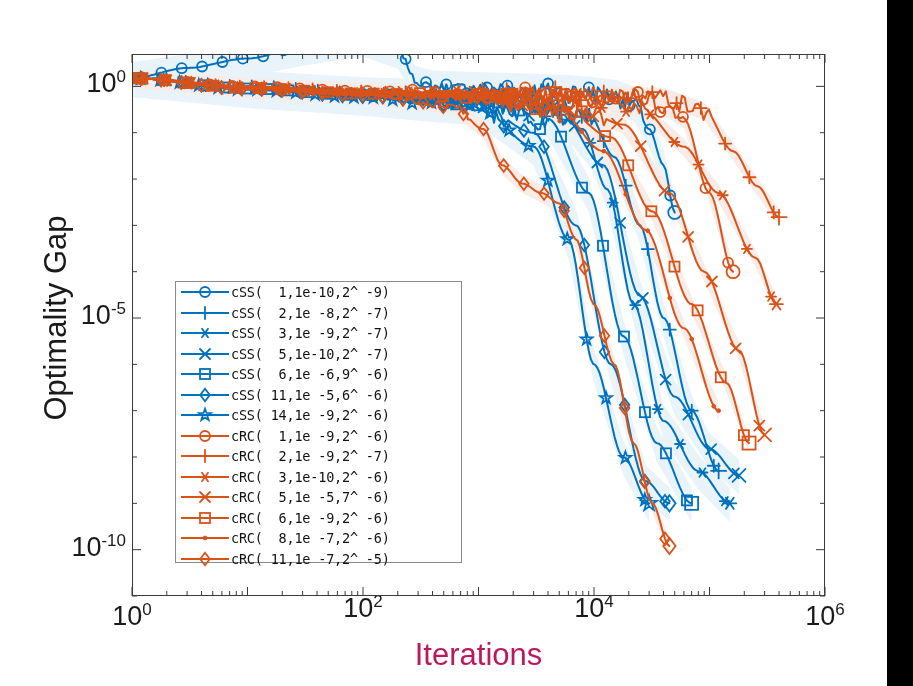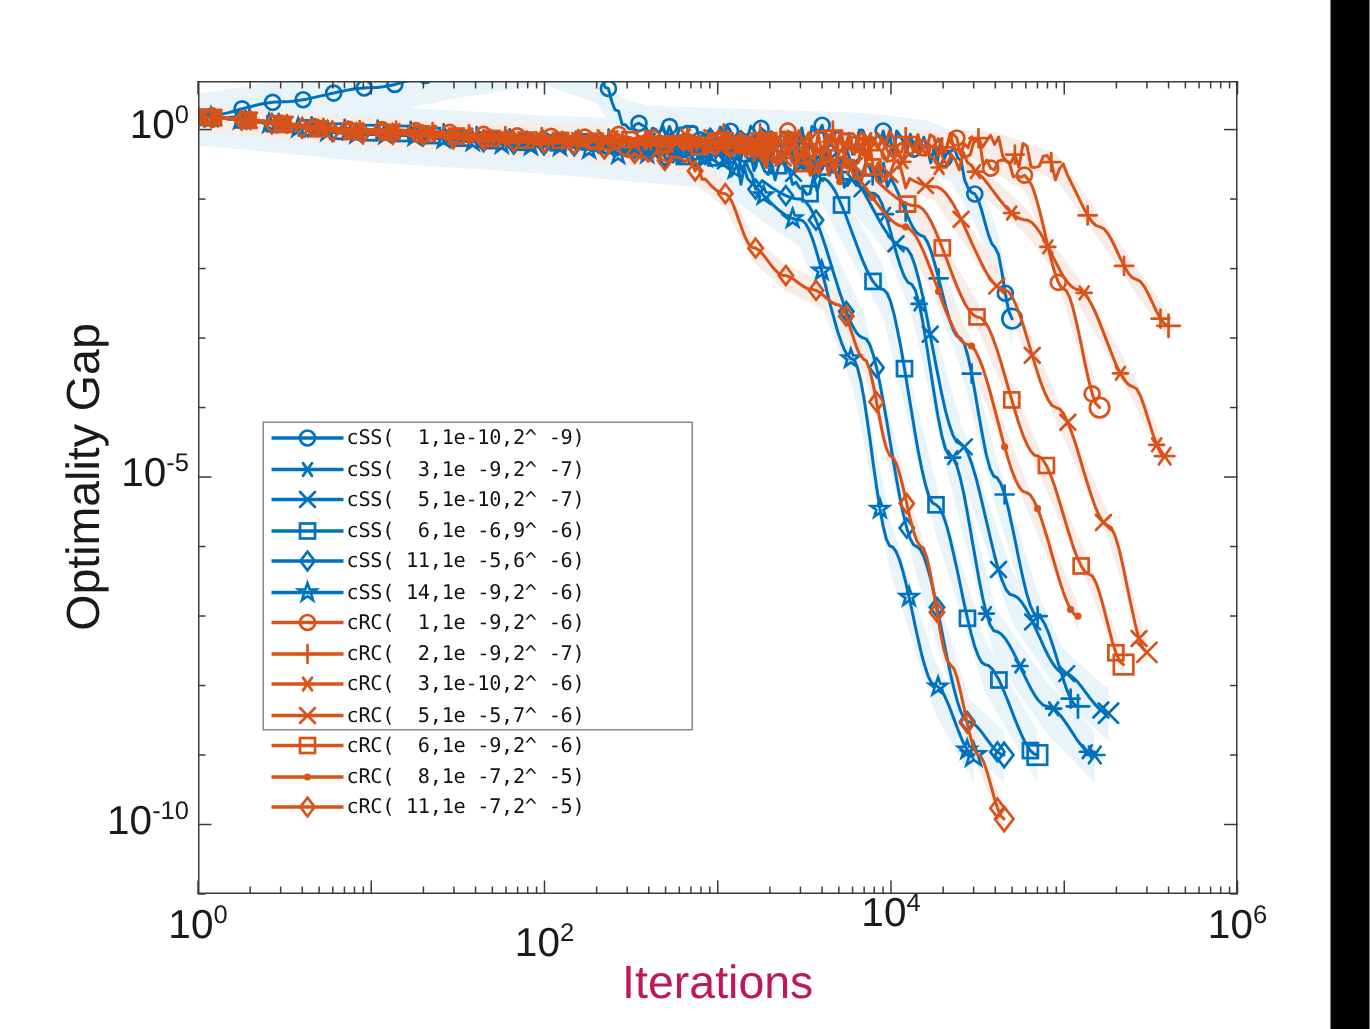--- a/index.html
+++ b/index.html
@@ -8,21 +8,21 @@
   #rightband{position:absolute;left:887px;top:0;width:26px;height:686px;background:#000000;}
   #figure{position:absolute;left:0;top:0;width:887px;height:686px;background:#ffffff;}
   #svgwrap{position:absolute;left:0;top:0;width:887px;height:686px;pointer-events:none;}
   .ylab{position:absolute;font-size:31px;color:#1a1a1a;letter-spacing:0px;white-space:nowrap;}
   #ylabel{left:-74px;top:300px;width:260px;text-align:center;transform:rotate(-90deg);transform-origin:center center;font-size:31px;color:#1a1a1a;}
   #xlabel{position:absolute;left:132px;top:637px;width:693px;text-align:center;font-size:31px;color:#be185d;}
   .ytick{position:absolute;right:0;font-size:27px;color:#1a1a1a;text-align:right;white-space:nowrap;}
   .xtick{position:absolute;font-size:27px;color:#1a1a1a;text-align:center;white-space:nowrap;}
   .exp{font-size:17px;vertical-align:super;}
   #ytickwrap{position:absolute;left:0;top:0;width:126px;height:686px;}
-  #legend{position:absolute;left:175px;top:281px;width:287px;height:206px;background:#ffffff;border:1px solid #8a8a8a;box-sizing:border-box;z-index:20;}
+  #legend{position:absolute;left:175px;top:281px;width:287px;height:282px;background:#ffffff;border:1px solid #8a8a8a;box-sizing:border-box;z-index:20;}
   .legrow{display:flex;align-items:center;height:20.5px;padding-left:3px;}
   .legsample{position:relative;width:52px;height:20px;flex:0 0 52px;}
   .legsample svg{position:absolute;left:0;top:0;}
   .legtext{font-family:"DejaVu Sans Mono","Liberation Mono",monospace;font-size:13.5px;color:#111111;white-space:pre;letter-spacing:-0.2px;}
 </style>
 </head>
 <body>
 
 <div id="root">
 
@@ -30,21 +30,21 @@
 
     <div id="ylabel" class="ylab">Optimality Gap</div>
 
     <div id="ytickwrap">
       <div class="ytick" id="yt0" style="top: 67.3825px; width: 118px;">10<span class="exp">0</span></div>
       <div class="ytick" id="yt1" style="top: 299.027px; width: 118px;">10<span class="exp">-5</span></div>
       <div class="ytick" id="yt2" style="top: 530.671px; width: 118px;">10<span class="exp">-10</span></div>
     </div>
 
     <div class="xtick" style="left:97px;top:600px;width:70px;">10<span class="exp">0</span></div>
-    <div class="xtick" style="left:328px;top:612px;width:70px;">10<span class="exp">2</span></div>
+    <div class="xtick" style="left:328px;top:592px;width:70px;">10<span class="exp">2</span></div>
     <div class="xtick" style="left:559px;top:592px;width:70px;">10<span class="exp">4</span></div>
     <div class="xtick" style="left:790px;top:600px;width:70px;">10<span class="exp">6</span></div>
 
     <div id="xlabel">Iterations</div>
 
     <svg id="svgwrap" width="887" height="686">
       <defs>
         <clipPath id="plotclip">
             <rect x="132" y="54" width="693" height="542"></rect>
           </clipPath>
@@ -865,20 +865,30 @@
               <line x1="2" y1="10" x2="50" y2="10" stroke="#0072BD" stroke-width="2.2"></line>
               <circle cx="26" cy="10" r="5" stroke="#0072BD" fill="none" stroke-width="1.8" stroke-linecap="round"></circle>
             </svg>
           </div>
           <span class="legtext">cSS(  1,1e-10,2^ -9)</span>
         </div>
         <div class="legrow">
           <div class="legsample">
             <svg width="52" height="20">
               <line x1="2" y1="10" x2="50" y2="10" stroke="#0072BD" stroke-width="2.2"></line>
+              <line x1="20" y1="10" x2="32" y2="10" stroke="#0072BD" fill="none" stroke-width="1.8" stroke-linecap="round"></line>
+              <line x1="26" y1="4" x2="26" y2="16" stroke="#0072BD" fill="none" stroke-width="1.8" stroke-linecap="round"></line>
+            </svg>
+          </div>
+          <span class="legtext">cSS(  2,1e -8,2^ -7)</span>
+        </div>
+        <div class="legrow">
+          <div class="legsample">
+            <svg width="52" height="20">
+              <line x1="2" y1="10" x2="50" y2="10" stroke="#0072BD" stroke-width="2.2"></line>
               <line x1="21" y1="10" x2="31" y2="10" stroke="#0072BD" fill="none" stroke-width="1.8" stroke-linecap="round"></line>
               <line x1="23" y1="5.75" x2="29" y2="14.25" stroke="#0072BD" fill="none" stroke-width="1.8" stroke-linecap="round"></line>
               <line x1="23" y1="14.25" x2="29" y2="5.75" stroke="#0072BD" fill="none" stroke-width="1.8" stroke-linecap="round"></line>
             </svg>
           </div>
           <span class="legtext">cSS(  3,1e -9,2^ -7)</span>
         </div>
         <div class="legrow">
           <div class="legsample">
             <svg width="52" height="20">
@@ -965,21 +975,21 @@
           </div>
           <span class="legtext">cRC(  6,1e -9,2^ -6)</span>
         </div>
         <div class="legrow">
           <div class="legsample">
             <svg width="52" height="20">
               <line x1="2" y1="10" x2="50" y2="10" stroke="#D95319" stroke-width="2.2"></line>
               <circle cx="26" cy="10" r="1.9" fill="#D95319" stroke="#D95319" stroke-width="1"></circle>
             </svg>
           </div>
-          <span class="legtext">cRC(  8,1e -7,2^ -5)</span>
+          <span class="legtext">cRC(  8,1e -7,2^ -6)</span>
         </div>
         <div class="legrow">
           <div class="legsample">
             <svg width="52" height="20">
               <line x1="2" y1="10" x2="50" y2="10" stroke="#D95319" stroke-width="2.2"></line>
               <polygon points="26,3.75 30.75,10 26,16.25 21.25,10" stroke="#D95319" fill="none" stroke-width="1.8" stroke-linecap="round"></polygon>
             </svg>
           </div>
           <span class="legtext">cRC( 11,1e -7,2^ -5)</span>
         </div>

